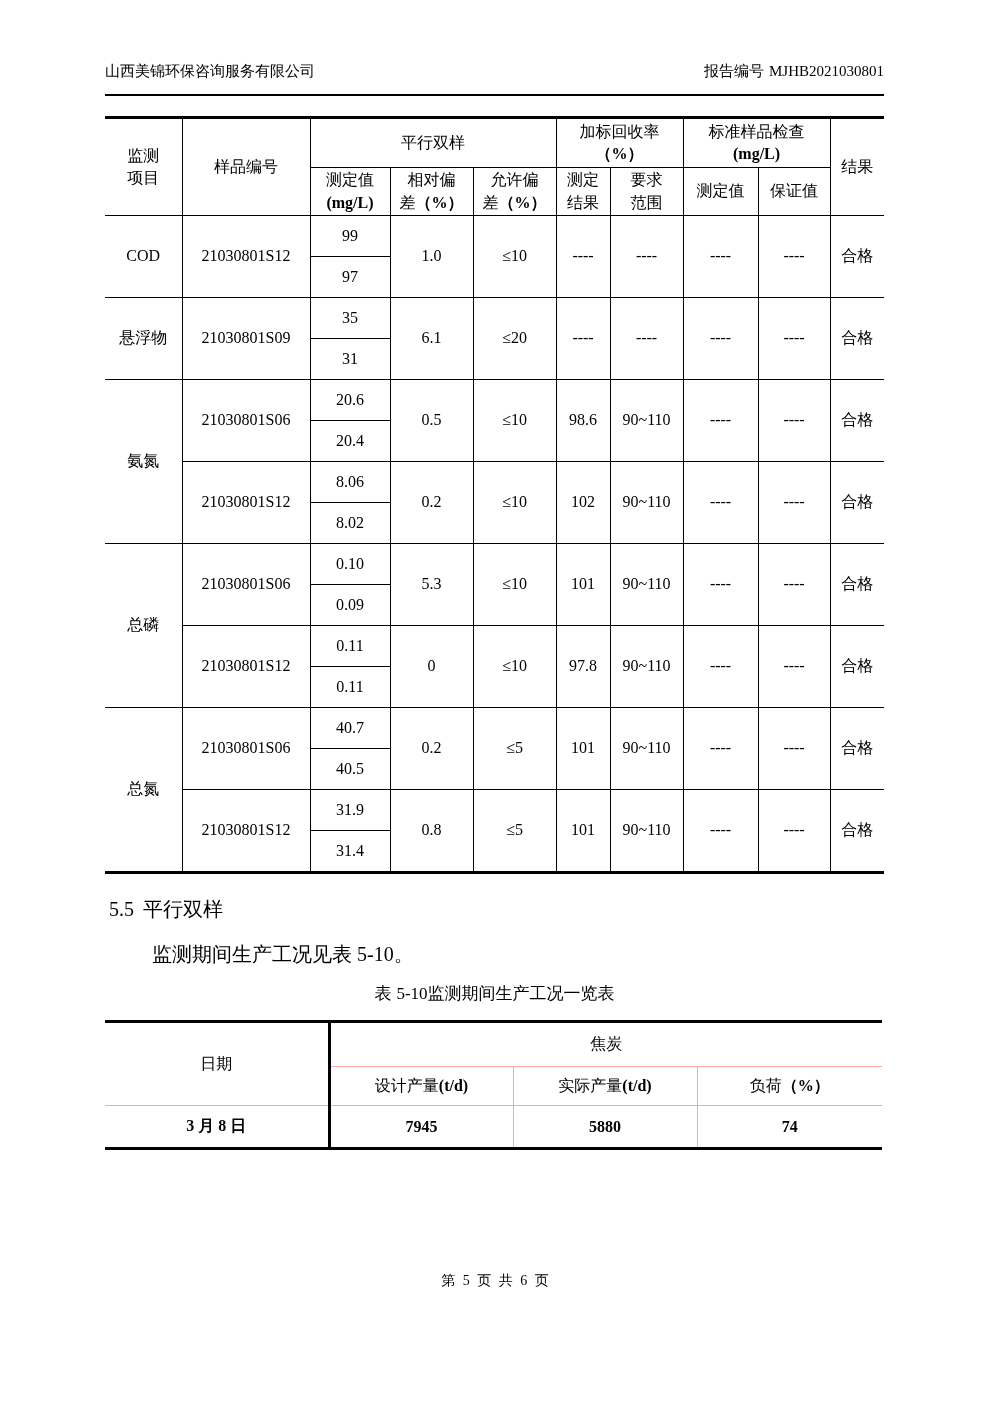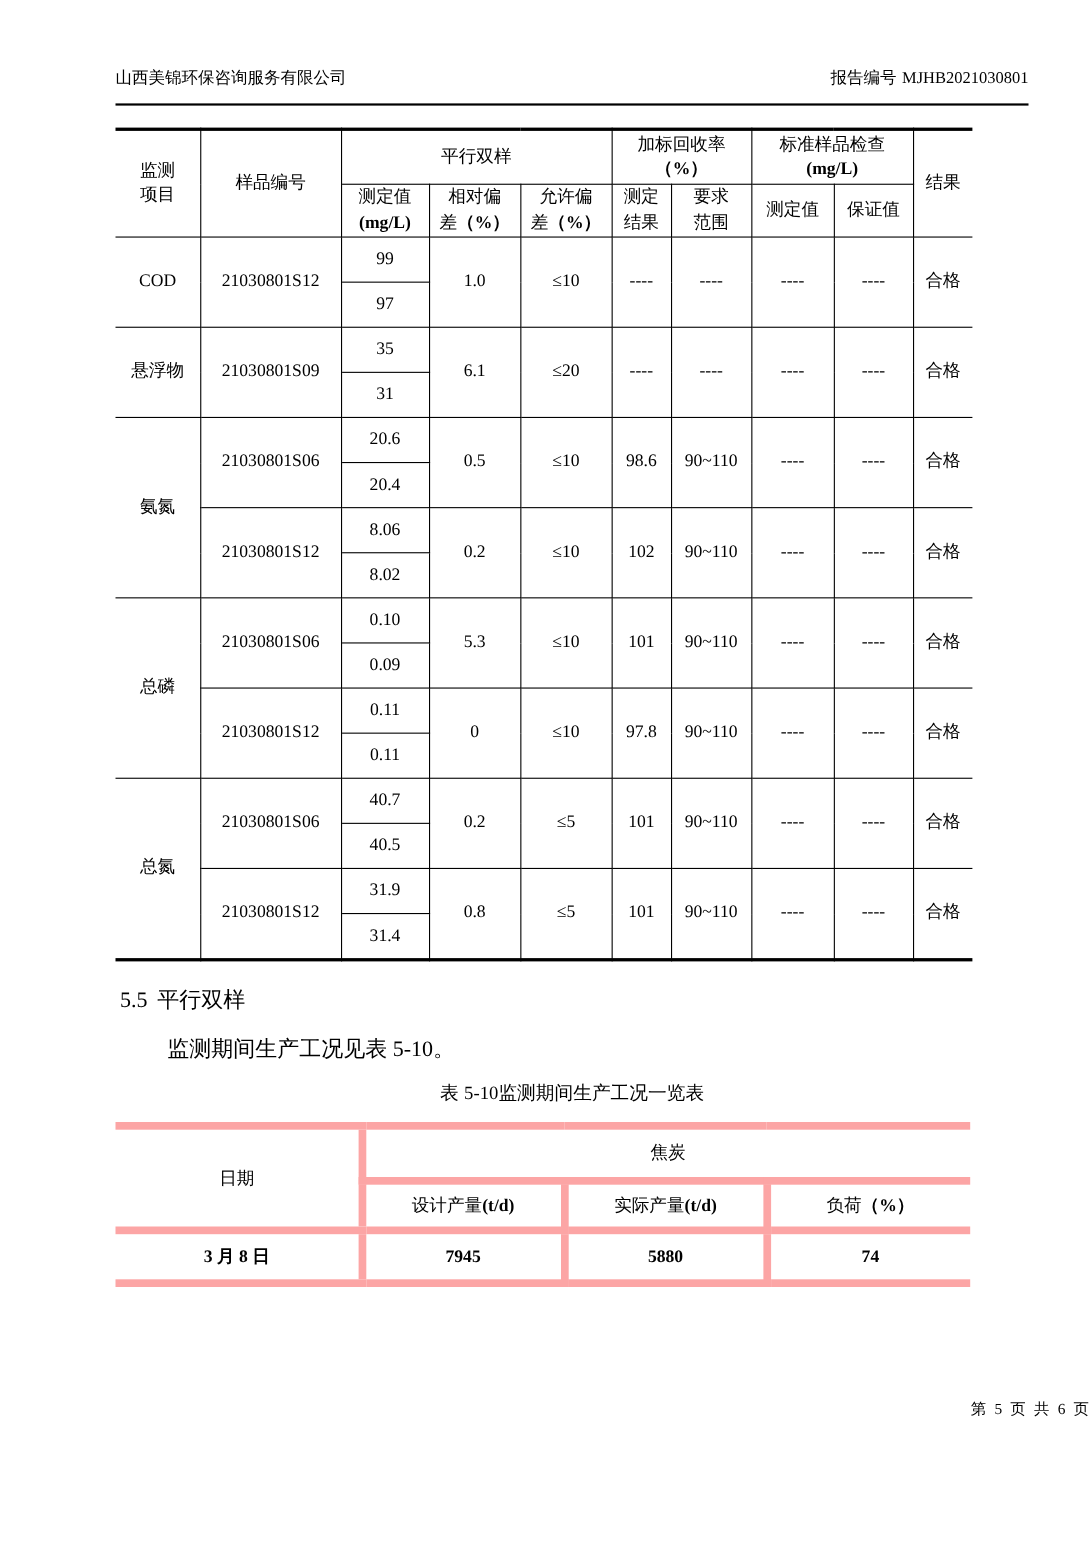--- a/index.html
+++ b/index.html
@@ -5,21 +5,21 @@
   html, body {
     margin: 0; padding: 0;
     background: #ffffff;
     color: #000;
     font-family: "Liberation Serif", "DejaVu Serif", serif;
   }
   .page {
     position: relative;
     width: 992px; height: 1403px;
     box-sizing: border-box;
-    padding: 60px 57px 0 105px;
+    padding: 60px 108px 0 105px;
     background: #fff;
     overflow: hidden;
   }
   
   .doc-header {
     display: flex; justify-content: space-between; align-items: baseline;
     font-size: 15px; line-height: 22px;
   }
   .doc-header .report-no-label { margin-right: 5px; }
   .header-rule {
@@ -74,36 +74,36 @@
     width: 777px;
     margin-top: 14px;
     border-collapse: collapse;
     table-layout: fixed;
     border-top: 3px solid #000;
     border-bottom: 3px solid #000;
     border-left: hidden;
     border-right: hidden;
   }
   table.prod td {
-    border: 7px solid #fca5a5;
+    border: 1px solid #fca5a5;
     text-align: center;
     vertical-align: middle;
     font-size: 16px;
     padding: 0;
   }
   table.prod td.thick-r { border-right: 3px solid #000; }
   table.prod tr.prow1 td { height: 43px; }
   table.prod tr.prow2 td { height: 38px; }
   table.prod tr.pdata td { height: 41px; font-weight: bold; }
   
   .page-footer {
     position: absolute;
     left: 0; right: 0;
     top: 1272px;
-    text-align: right;
+    text-align: center;
     font-size: 14px;
     letter-spacing: 2px;
   }
 </style>
 </head>
 <body>
 
 <div class="page">
 
   <div class="doc-header">

